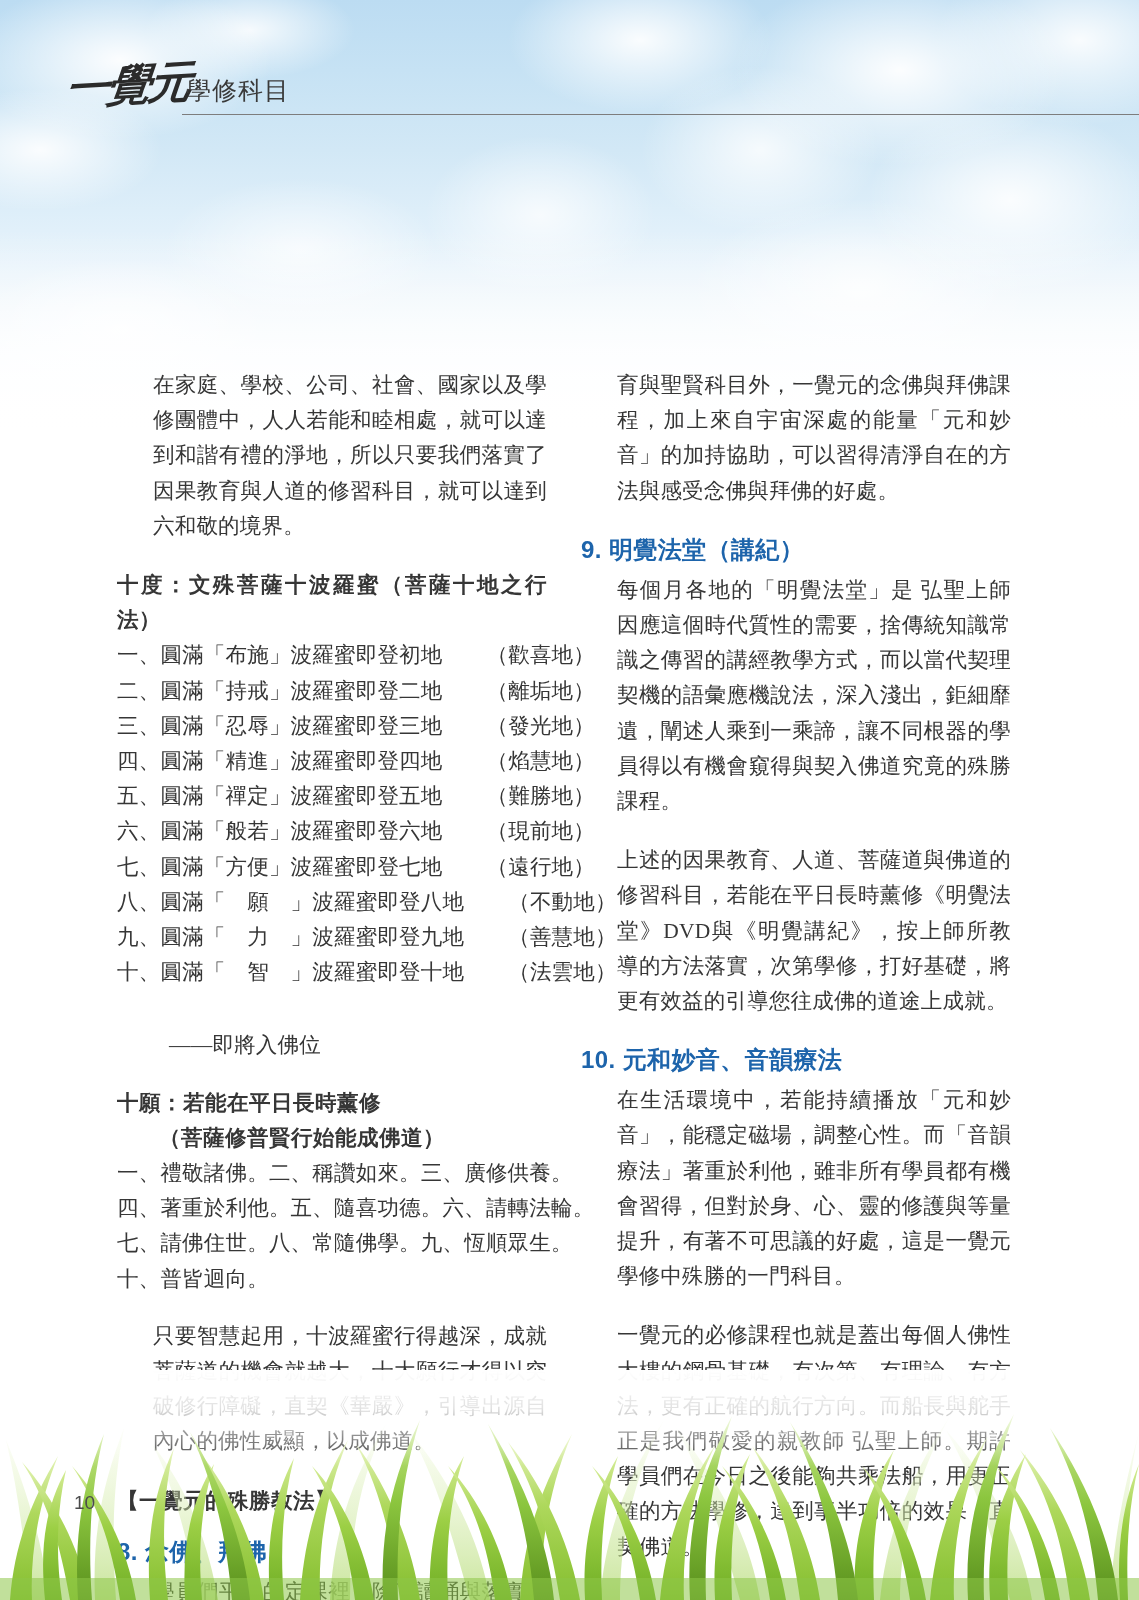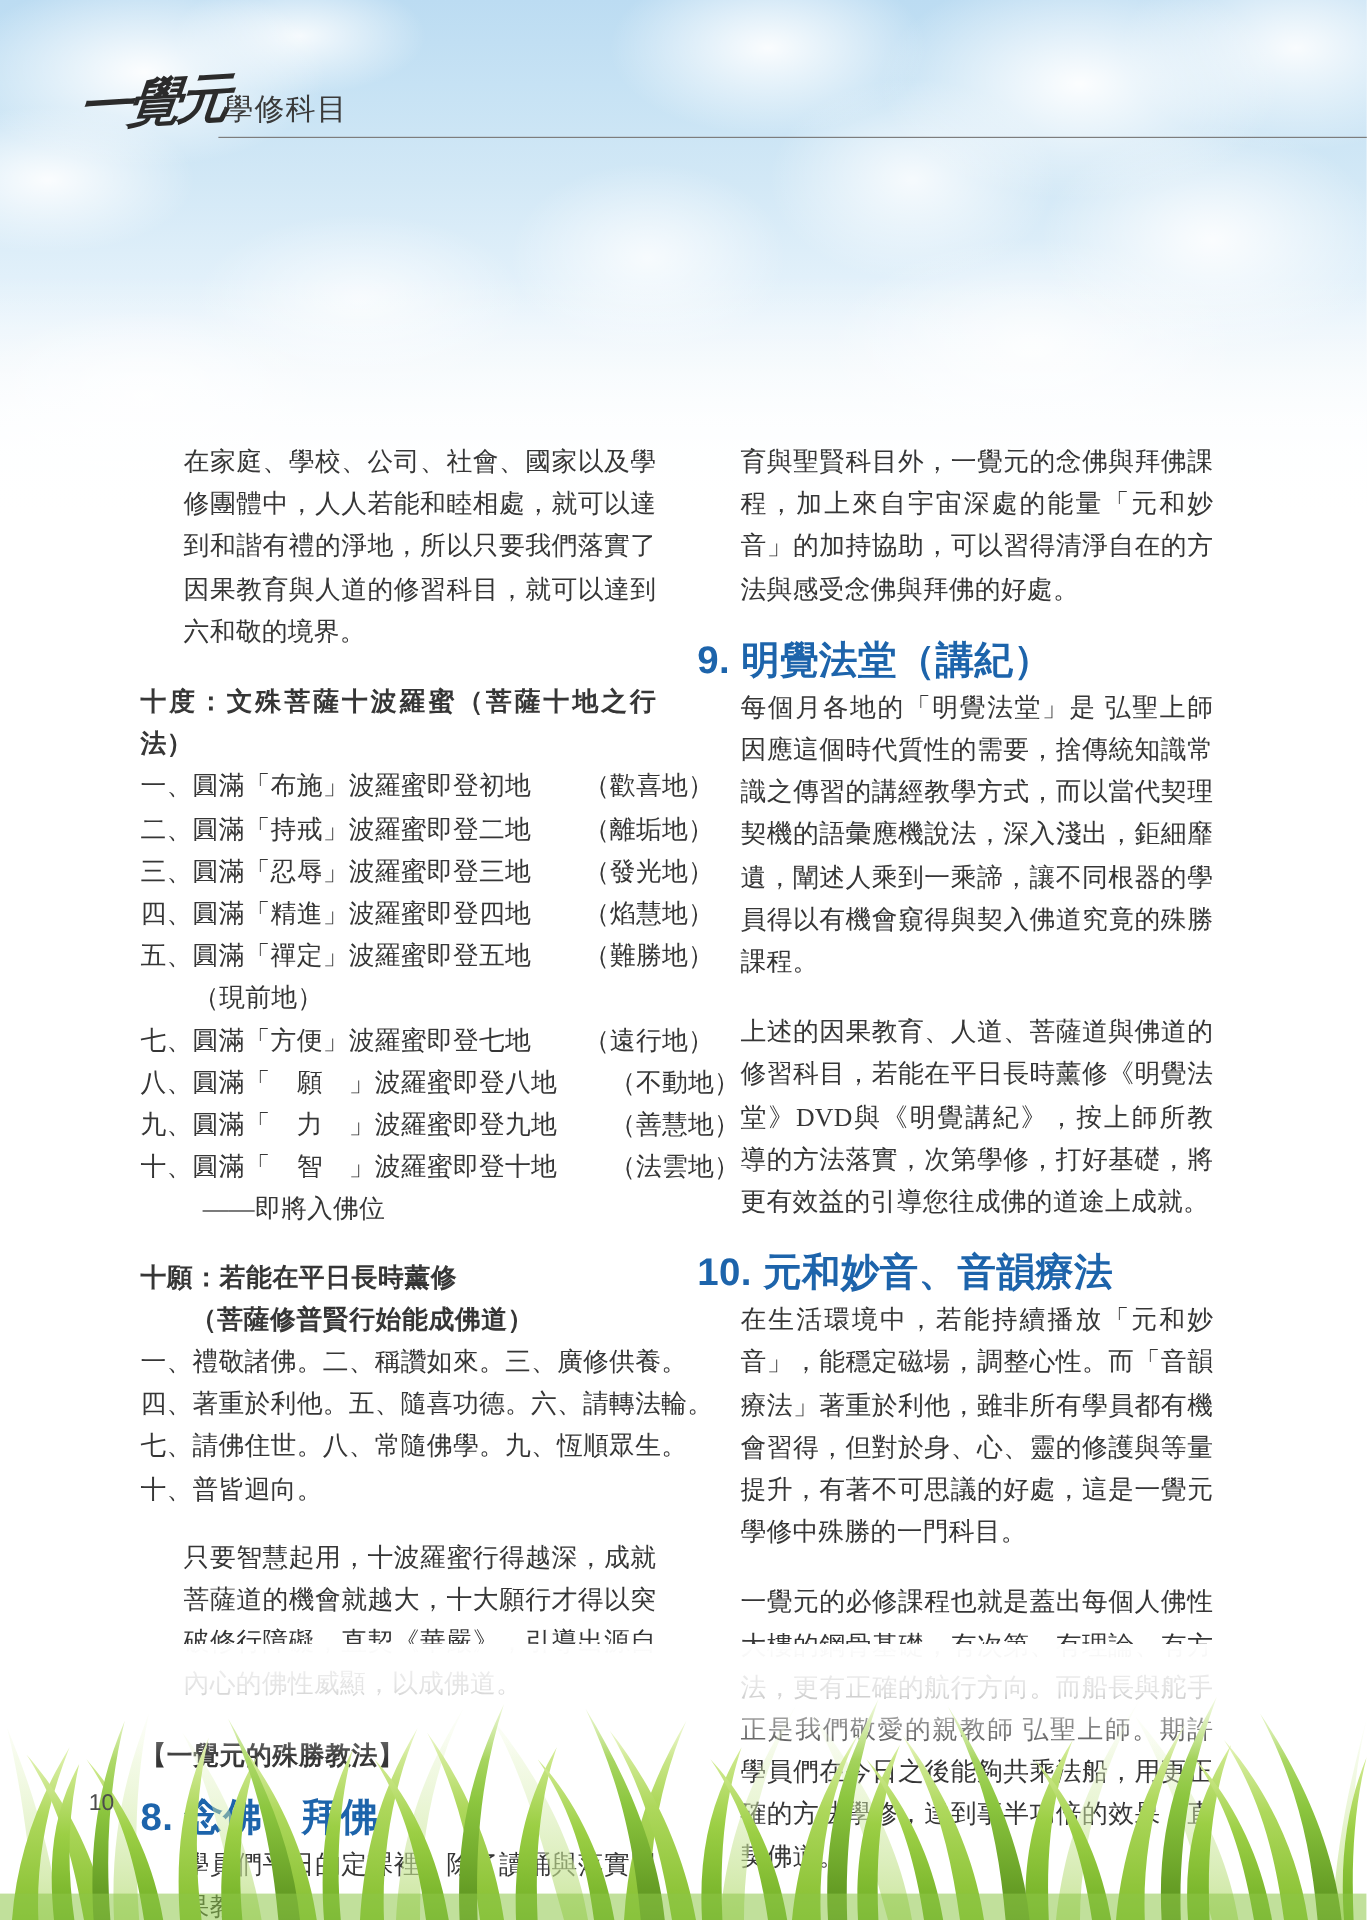--- a/index.html
+++ b/index.html
@@ -135,38 +135,38 @@
     font-weight: 700;
     margin-top: 10px;
     margin-bottom: 2px;
     letter-spacing: 0.5px;
   }
   .sub-line {
     padding-left: 42px;
     font-weight: 700;
     letter-spacing: 0.5px;
   }
-  .indent-line { padding-left: 52px; }
+  .indent-line { padding-left: 52px; margin-top: 38px; }
 
   
   .list-line {
     display: flex;
     justify-content: space-between;
     white-space: nowrap;
   }
   .list-line .item-main { flex: 0 0 auto; }
   .list-line .item-note { flex: 0 0 auto; margin-left: 44px; }
 
   .vertical-gap { height: 22px; }
 
   
   .section-heading {
     margin: 16px 0 6px 0;
     font-family: "Liberation Sans", "DejaVu Sans", sans-serif;
-    font-size: 32px;
+    font-size: 24px;
     font-weight: 700;
     color: #1d64ab;
     letter-spacing: 0.4px;
     line-height: 34px;
   }
 
   
   .grass {
     position: absolute;
     left: 0;
@@ -230,20 +230,21 @@
       </div>
       <div class="list-line">
         <span class="item-main">四、圓滿「精進」波羅蜜即登四地</span>
         <span class="item-note">（焰慧地）</span>
       </div>
       <div class="list-line">
         <span class="item-main">五、圓滿「禪定」波羅蜜即登五地</span>
         <span class="item-note">（難勝地）</span>
       </div>
       <div class="list-line">
+        <span class="item-main">六、圓滿「般若」波羅蜜即登六地</span>
         <span class="item-note">（現前地）</span>
       </div>
       <div class="list-line">
         <span class="item-main">七、圓滿「方便」波羅蜜即登七地</span>
         <span class="item-note">（遠行地）</span>
       </div>
       <div class="list-line">
         <span class="item-main">八、圓滿「　願　」波羅蜜即登八地</span>
         <span class="item-note">（不動地）</span>
       </div>

